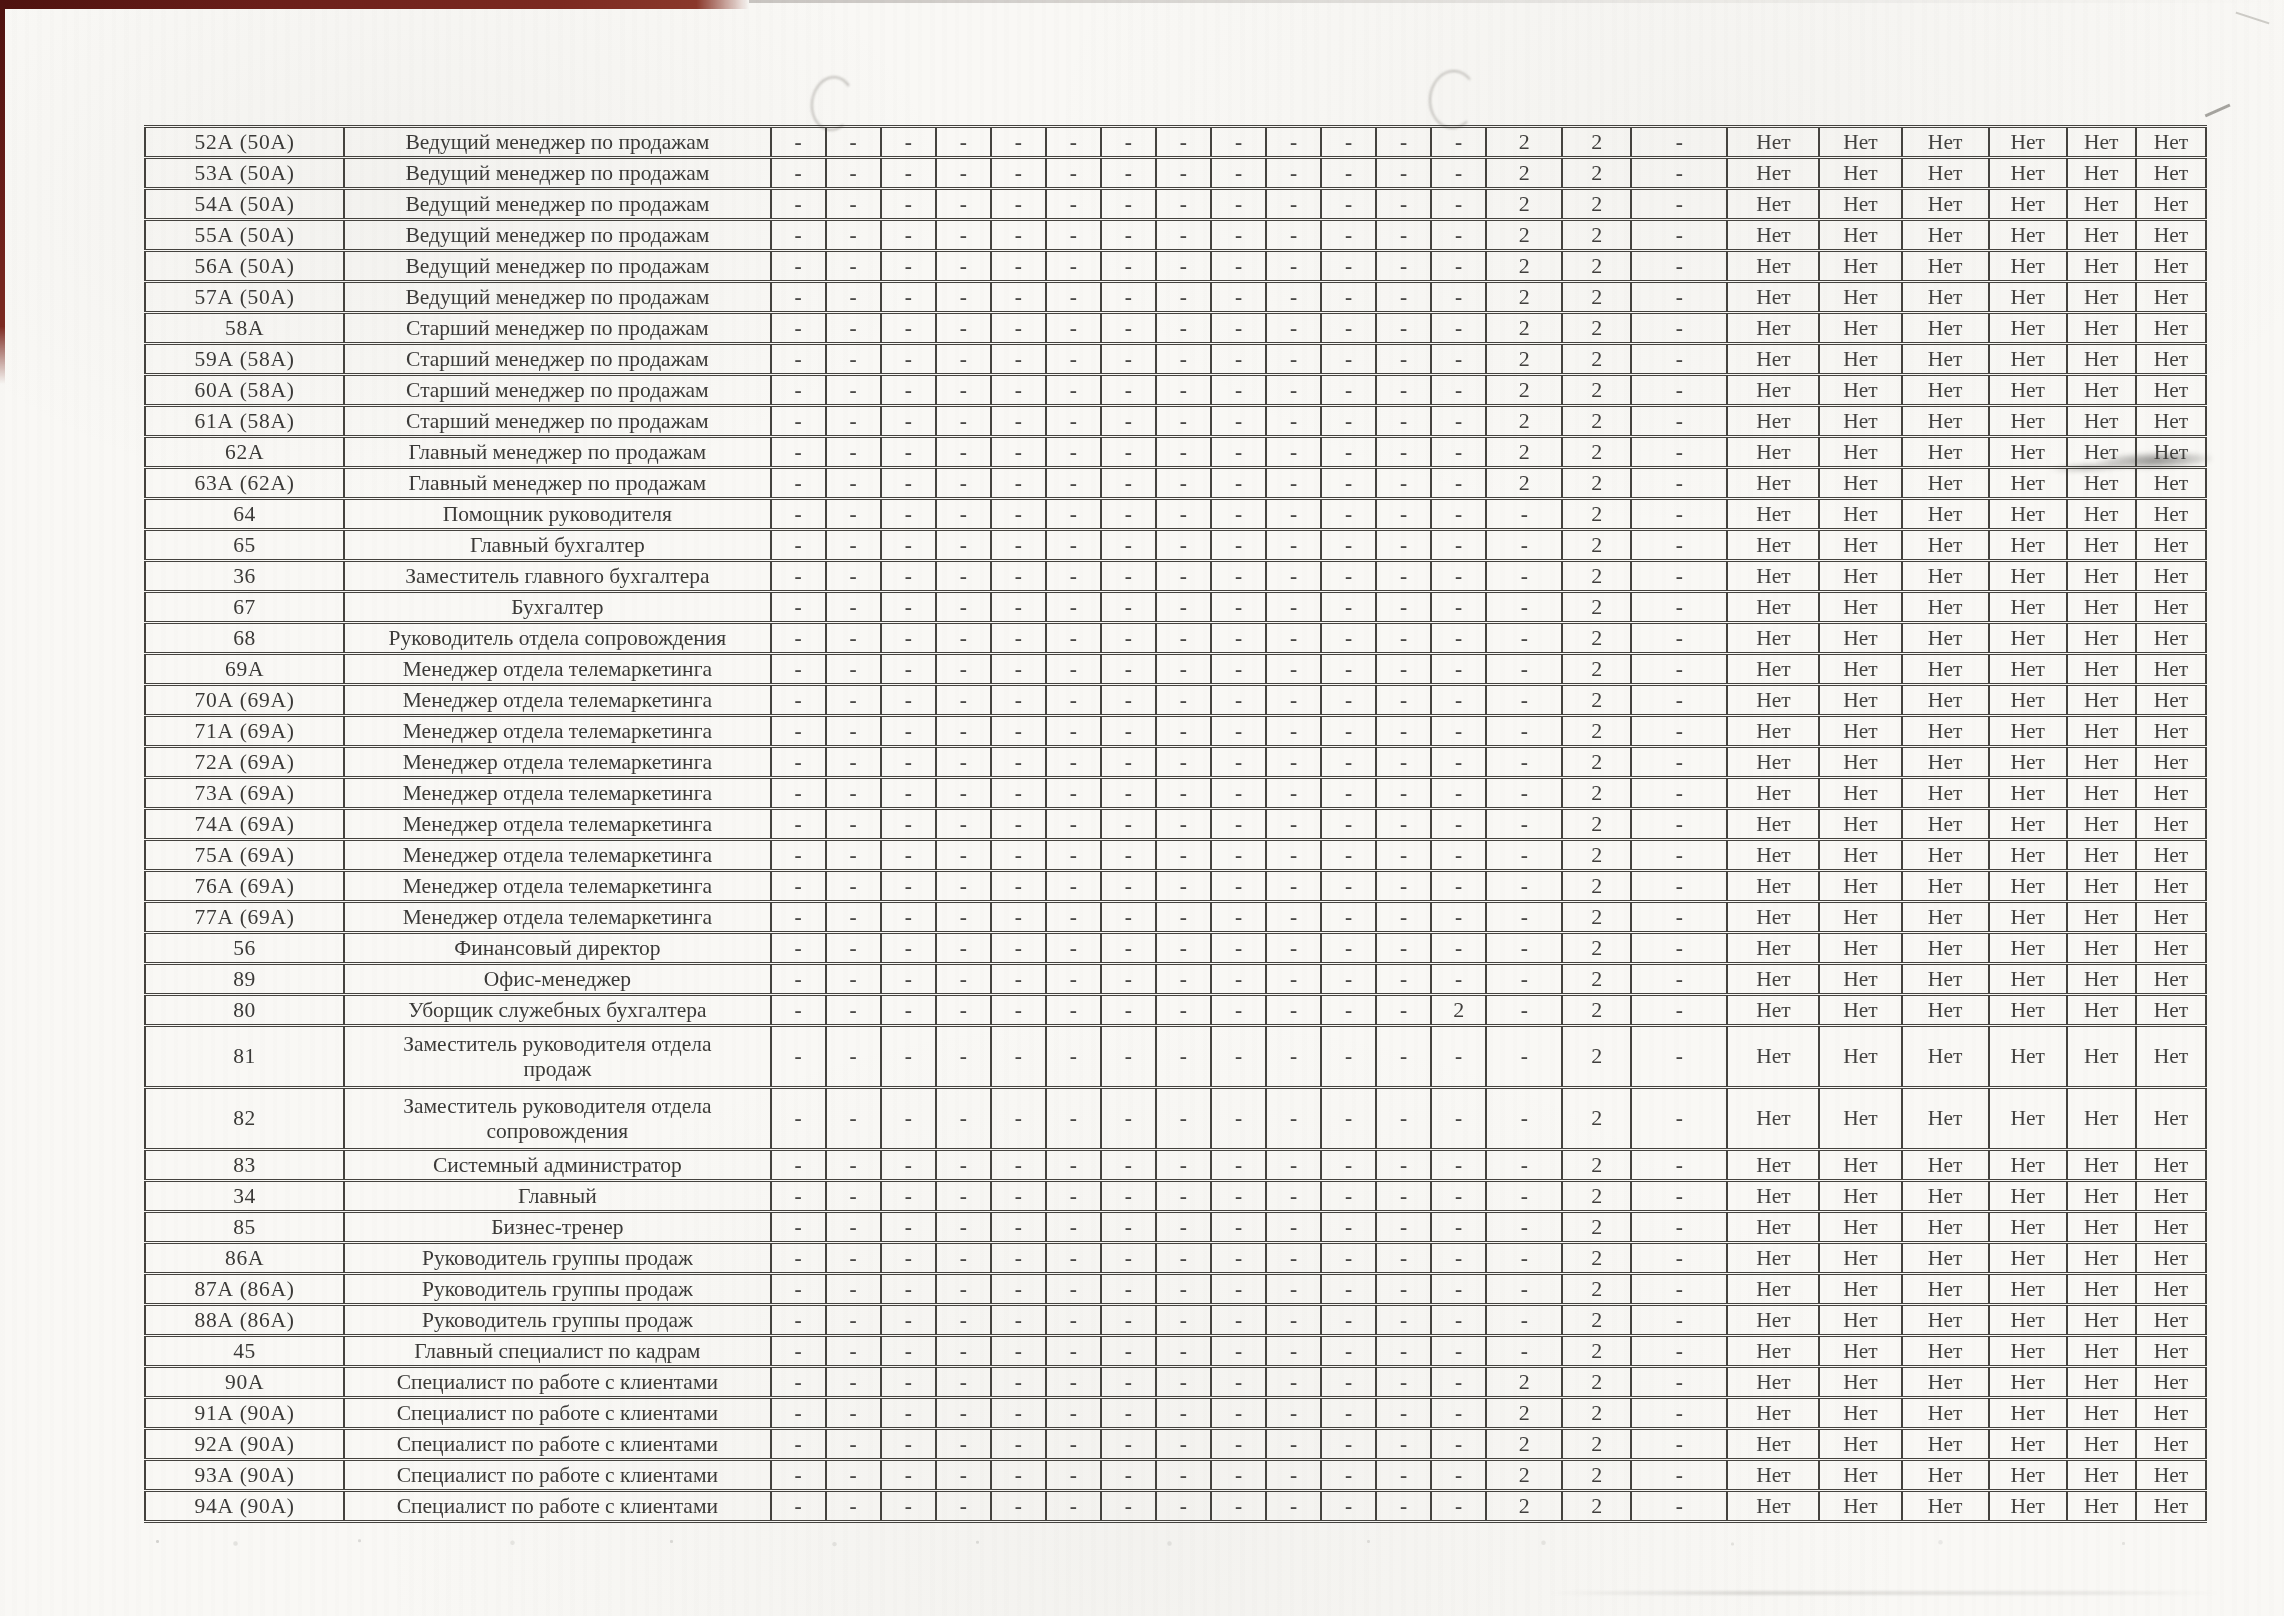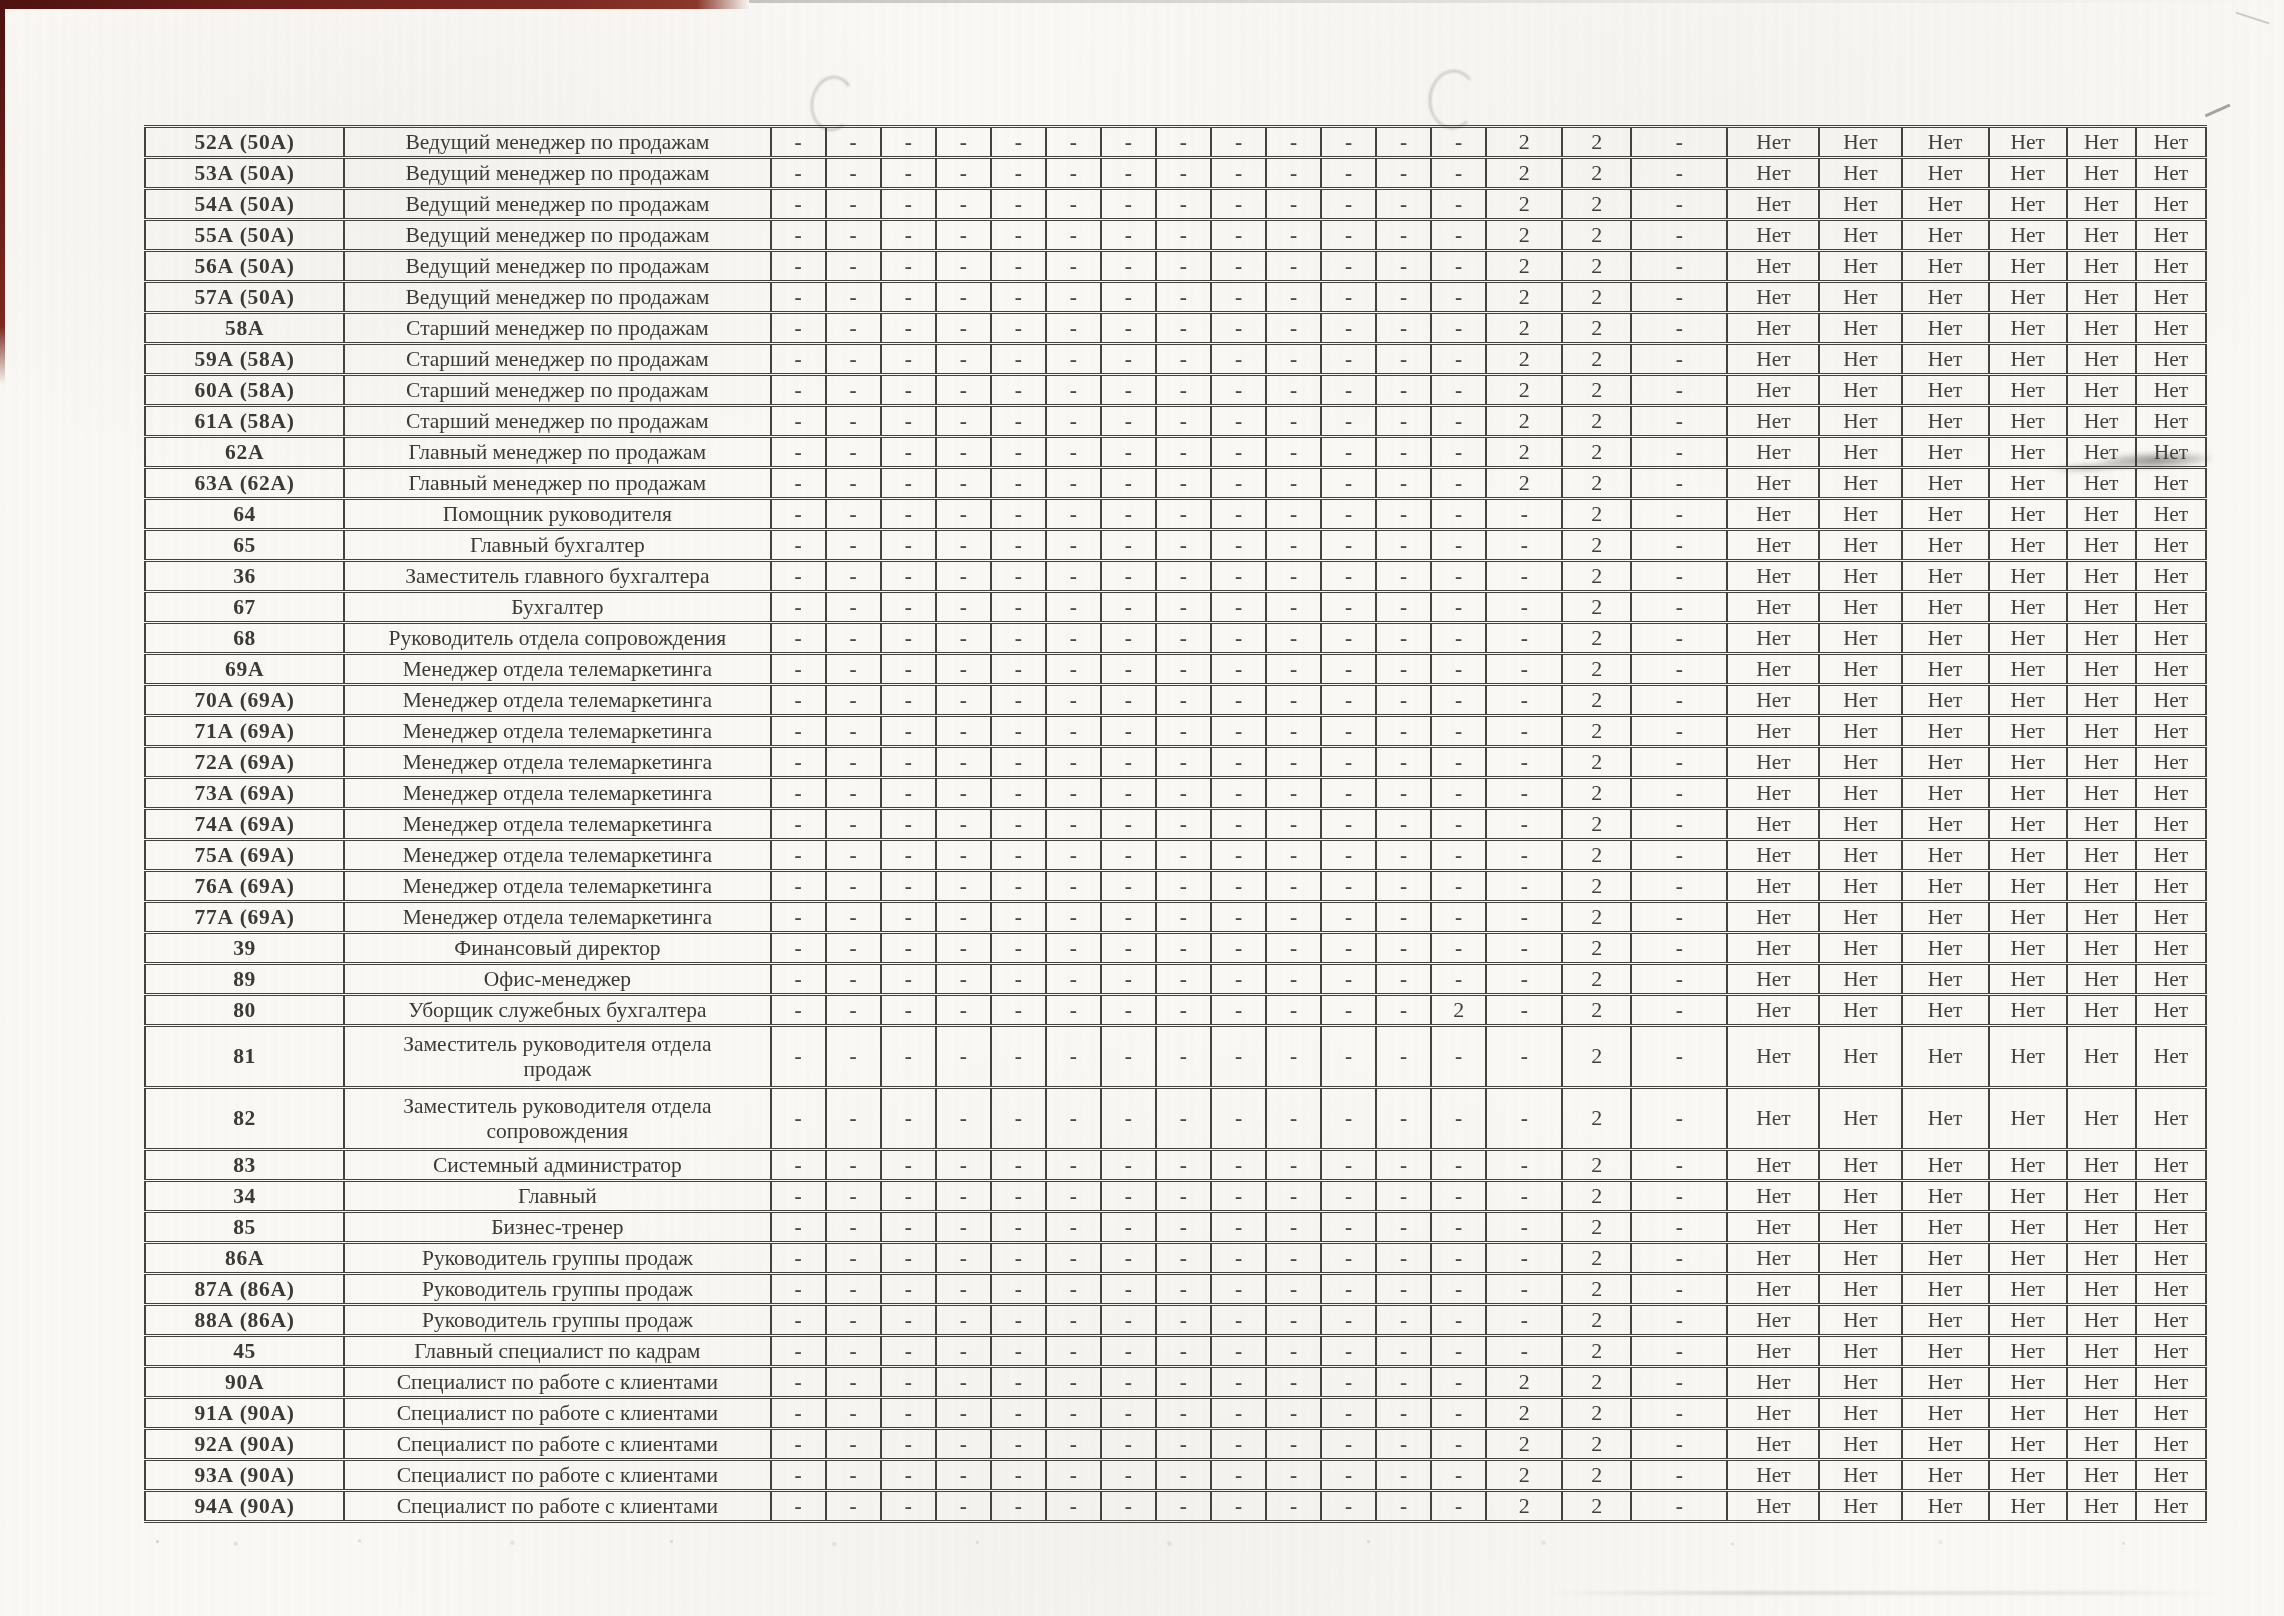--- a/index.html
+++ b/index.html
@@ -93,21 +93,21 @@
     border-right:2px solid var(--line);
     border-top:3.9px double var(--line);
     border-bottom:3.9px double var(--line);
     text-align:center;vertical-align:middle;
     font-size:21.5px;line-height:1.12;
     overflow:hidden;white-space:pre-line;
   }
   table.staff{border:2.6px solid var(--line);}
   table.staff tr{height:31px;}
   table.staff tr.tall{height:62px;}
-  td.c-id{letter-spacing:0.7px;font-weight:bold;}
+  td.c-id{letter-spacing:0.7px;}
   td.c-pos{padding:0 3.9px;font-family:Liberation Serif, serif;}
   td.v{font-weight:bold;color:#4a4947;}
   td.v.num{font-weight:normal;font-size:22px;color:#403f3d;}
   td.v.no{font-weight:normal;font-size:21.5px;color:#434240;}
 </style>
 </head>
 <body>
 
 <div class="page">
 
@@ -818,21 +818,21 @@
           <td class="v num">2</td>
           <td class="v">-</td>
           <td class="v no">Нет</td>
           <td class="v no">Нет</td>
           <td class="v no">Нет</td>
           <td class="v no">Нет</td>
           <td class="v no">Нет</td>
           <td class="v no">Нет</td>
         </tr>
         <tr>
-          <td class="c-id">39</td>
+          <td class="c-id">56</td>
           <td class="c-pos">Финансовый директор</td>
           <td class="v">-</td>
           <td class="v">-</td>
           <td class="v">-</td>
           <td class="v">-</td>
           <td class="v">-</td>
           <td class="v">-</td>
           <td class="v">-</td>
           <td class="v">-</td>
           <td class="v">-</td>

